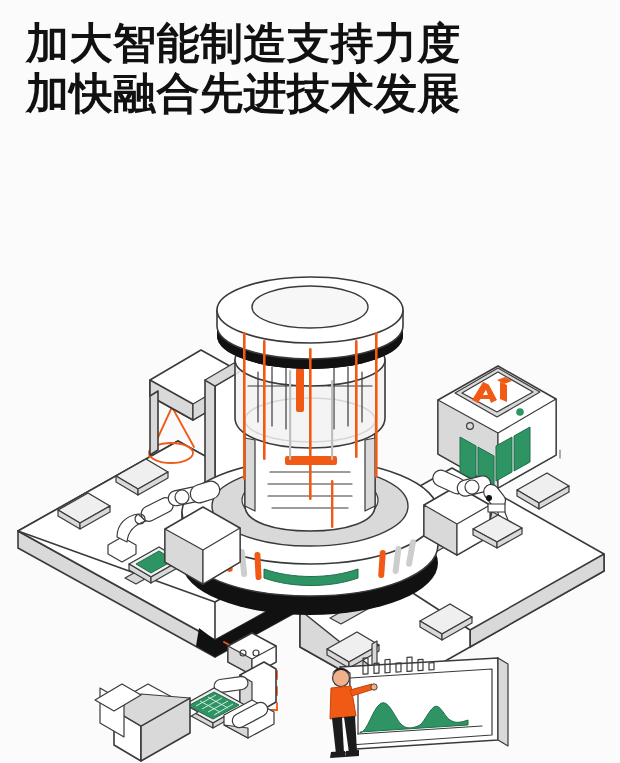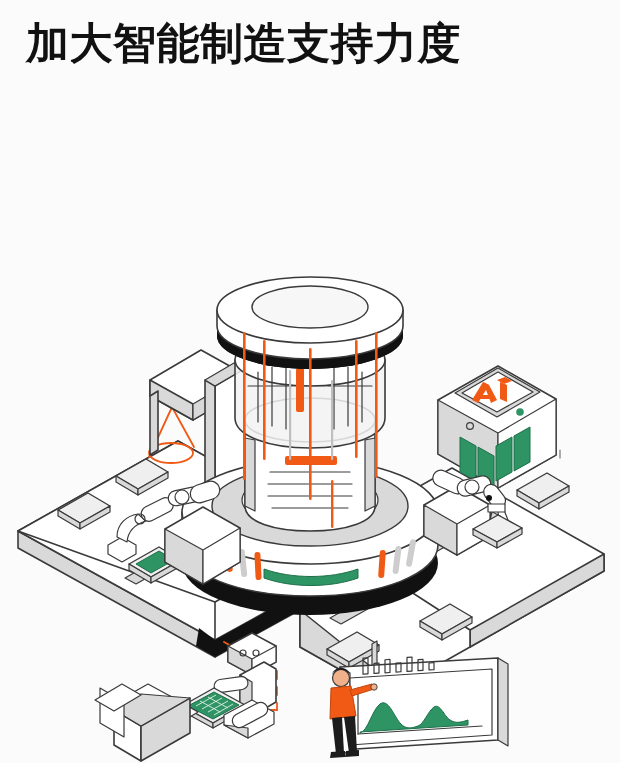--- a/index.html
+++ b/index.html
@@ -40,20 +40,21 @@
   }
   .illo svg{display:block;width:620px;height:613px;}
 </style>
 </head>
 <body>
 
 <div id="poster">
 
   <div class="headline">
     <span class="line">加大智能制造支持力度</span>
+    <span class="line">加快融合先进技术发展</span>
   </div>
 
   <div class="illo">
     <svg viewBox="0 0 620 613" xmlns="http://www.w3.org/2000/svg">
       <defs>
         <style>
           .st   { fill:none; stroke:#3a3a3a; stroke-width:1.6; stroke-linejoin:round; stroke-linecap:round; }
           .stt  { fill:none; stroke:#3a3a3a; stroke-width:1.2; stroke-linejoin:round; stroke-linecap:round; }
           .wf   { fill:#ffffff; stroke:#3a3a3a; stroke-width:1.6; stroke-linejoin:round; }
           .wft  { fill:#ffffff; stroke:#3a3a3a; stroke-width:1.2; stroke-linejoin:round; }

